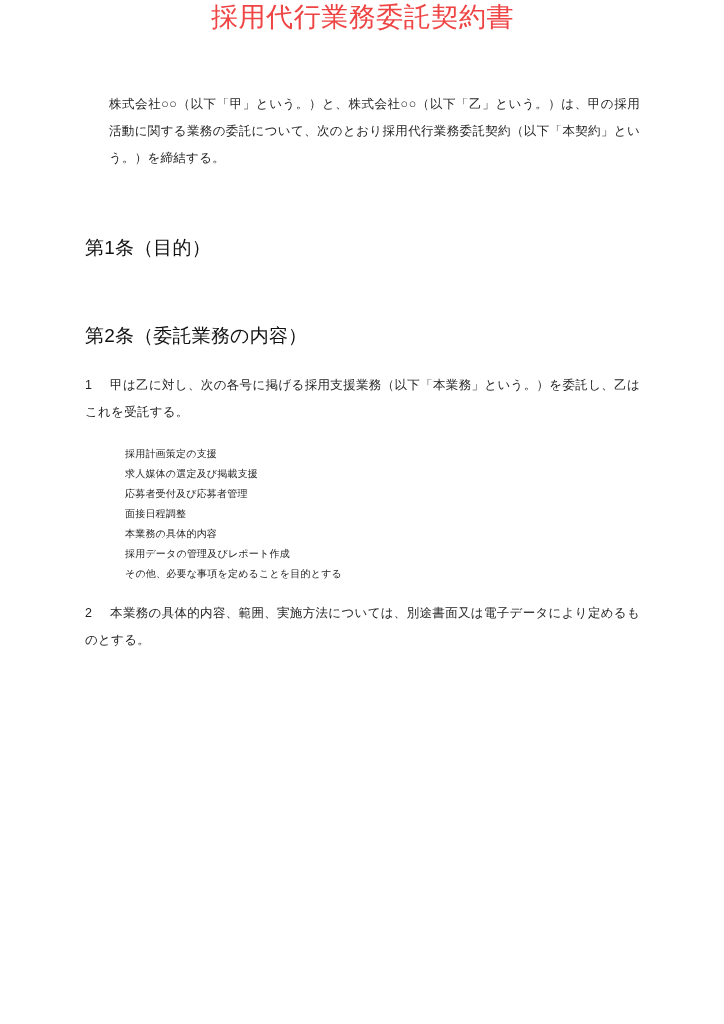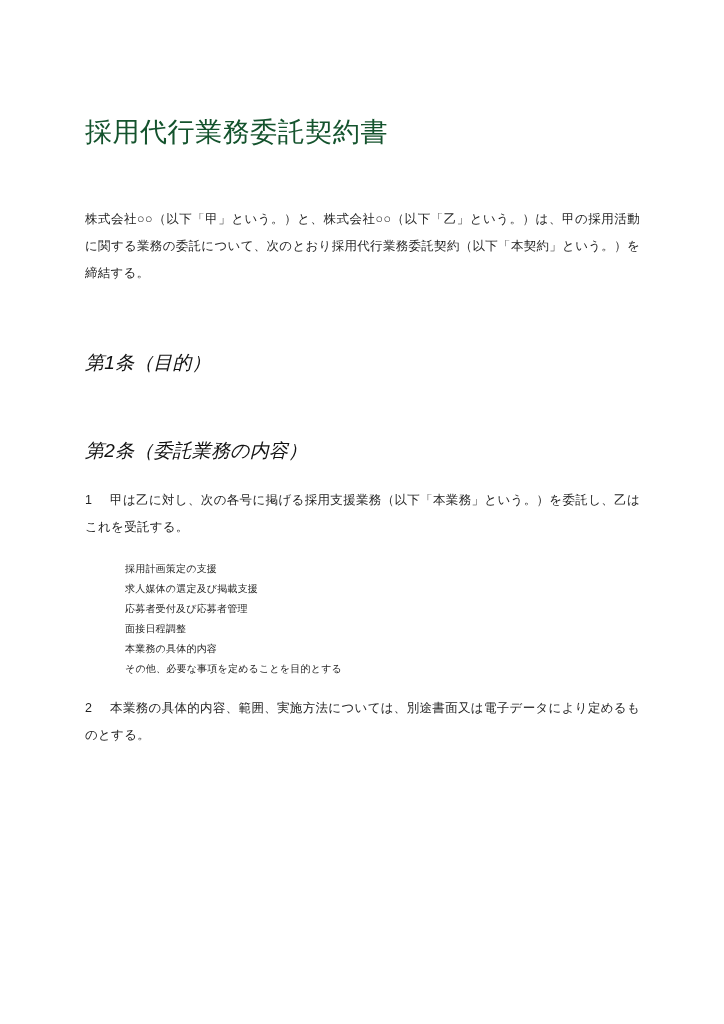--- a/index.html
+++ b/index.html
@@ -23,57 +23,55 @@
 
   .content {
     position: absolute;
     left: 85px;
     top: 0;
     width: 555px;
   }
 
   
   .doc-title {
-    text-align: left;
+    text-align: center;
     font-size: 27px;
     font-weight: 400;
     line-height: 1.3;
     letter-spacing: 0.02em;
-    color: #14532d;
+    color: #ef4444;
     margin: 0;
-    padding-top: 115px;
   }
 
   
   .article-heading {
     font-size: 19px;
     font-weight: 400;
     line-height: 1.4;
     letter-spacing: 0.01em;
     color: #111111;
     margin: 0;
-    font-style: italic;
   }
 
   .heading-ch1 { padding-top: 63px; }
   .heading-ch2 { padding-top: 61px; }
 
   
   .body-text {
     font-size: 12.5px;
     font-weight: 400;
     line-height: 2.16;
     letter-spacing: 0.02em;
     color: #1f1f1f;
     margin: 0;
     text-align: justify;
     text-justify: inter-ideograph;
   }
 
-  .intro { padding-top: 56px; }
+  .intro { padding-top: 56px; margin-left: 24px; }
   .para-ch1 { padding-top: 24px; }
   .para-ch2-1 { padding-top: 23px; }
   .para-ch2-2 { padding-top: 16px; }
 
   
   .num-marker {
     display: inline-block;
     min-width: 10px;
   }
   .num-gap {
@@ -121,20 +119,21 @@
     <p class="body-text para-ch2-1">
       <span class="num-marker">1</span><span class="num-gap"></span><span>甲は乙に対し、次の各号に掲げる採用支援業務（以下「本業務」という。）を委託し、乙はこれを受託する。</span>
     </p>
 
     <ul class="service-list" id="service-list">
         <li>採用計画策定の支援</li>
         <li>求人媒体の選定及び掲載支援</li>
         <li>応募者受付及び応募者管理</li>
         <li>面接日程調整</li>
         <li>本業務の具体的内容</li>
+        <li>採用データの管理及びレポート作成</li>
         <li>その他、必要な事項を定めることを目的とする</li>
       </ul>
 
     <p class="body-text para-ch2-2">
       <span class="num-marker">2</span><span class="num-gap"></span><span>本業務の具体的内容、範囲、実施方法については、別途書面又は電子データにより定めるものとする。</span>
     </p>
 
   </div>
 </div>
 

